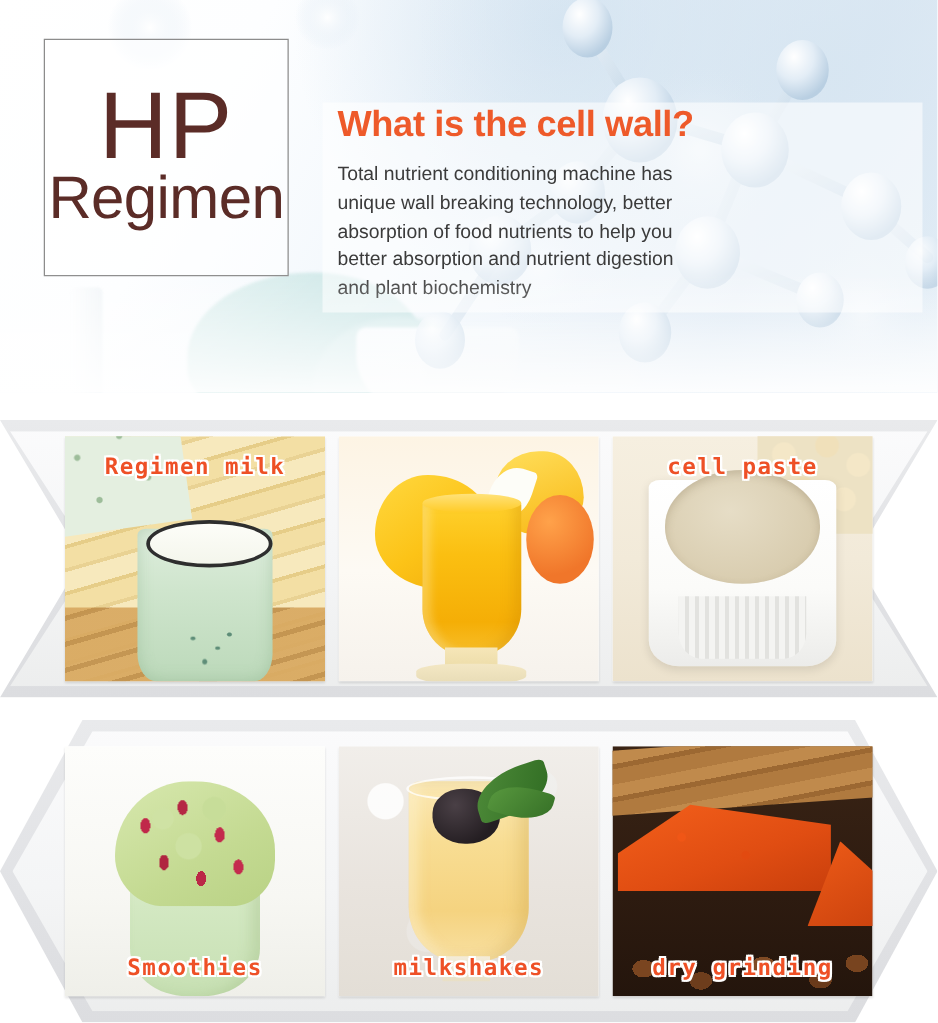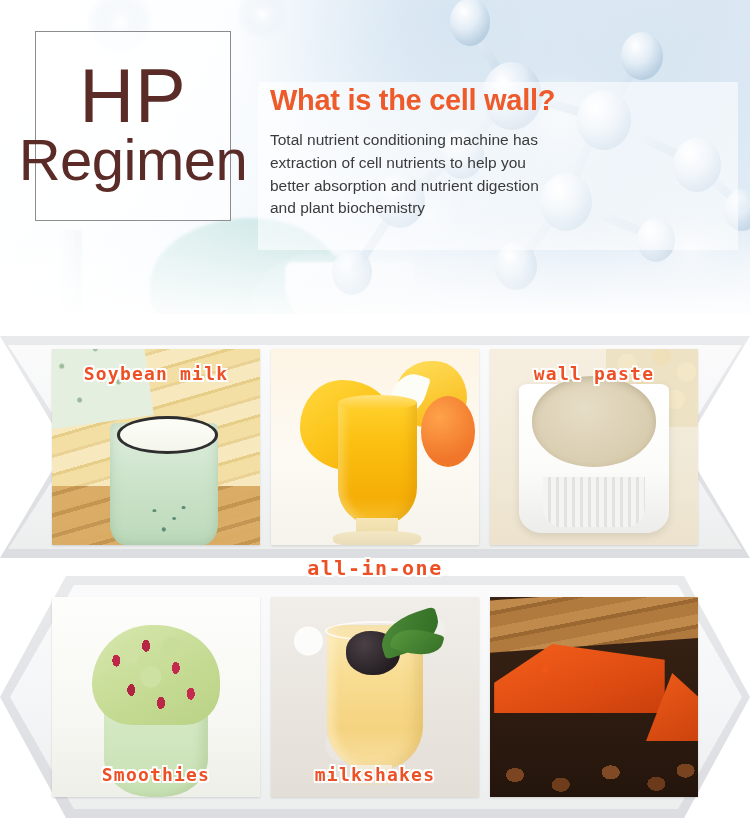--- a/index.html
+++ b/index.html
@@ -76,21 +76,21 @@
     position:absolute; left:35px; top:31px; width:196px; height:190px;
     border:1px solid #8c8c8c; background:rgba(255,255,255,0.55);
     z-index:5; display:flex; flex-direction:column;
     align-items:center; justify-content:center;
   }
   .logo-hp{
     font-size:76px; line-height:.86; font-weight:400; color:#5b2c27;
     letter-spacing:1px;
   }
   .logo-regimen{
-    font-size:58px; line-height:1.02; font-weight:400; color:#5b2c27;
+    font-size:48px; line-height:1.02; font-weight:400; color:#5b2c27;
     letter-spacing:-0.5px; margin-top:2px;
   }
 
   
   .copy{ position:absolute; left:270px; top:84px; width:430px; z-index:5; }
   .headline{
     font-size:29px; font-weight:700; color:#ee5a2a; letter-spacing:-.3px;
     line-height:1.15; margin-bottom:12px;
   }
   .paragraph{
@@ -462,21 +462,22 @@
 
   <div class="logo-box">
     <div class="logo-hp">HP</div>
     <div class="logo-regimen">Regimen</div>
   </div>
 
   <div class="copy">
     <h1 class="headline">What is the cell wall?</h1>
     <p class="paragraph">
       <span>Total nutrient conditioning machine has</span>
-      <span>extraction of cell nutrients to help you</span>
+      <span>unique wall breaking technology, better</span>
+      <span>absorption of food nutrients to help you</span>
       <span>better absorption and nutrient digestion</span>
       <span>and plant biochemistry</span>
     </p>
   </div>
 
   <div class="banner-fade-bottom"></div>
 </section>
 
 <section class="gallery">
 
@@ -487,21 +488,21 @@
     <div class="panels">
 
       <figure class="panel">
         <div class="ph ph-soy">
           <div class="doily"></div>
           <div class="wood-dark"></div>
           <div class="cup">
             <div class="cup-deco"></div>
           </div>
         </div>
-        <figcaption class="panel-label label-top">Soybean milk</figcaption>
+        <figcaption class="panel-label label-top">Regimen milk</figcaption>
       </figure>
 
       <figure class="panel">
         <div class="ph ph-juice">
           <div class="mango"></div>
           <div class="mango2"></div>
           <div class="orange"></div>
           <div class="leaf"></div>
           <div class="glass"></div>
           <div class="stem"></div>
@@ -510,27 +511,26 @@
       </figure>
 
       <figure class="panel">
         <div class="ph ph-rice">
           <div class="beans"></div>
           <div class="ramekin">
             <div class="ridges"></div>
           </div>
           <div class="paste"></div>
         </div>
-        <figcaption class="panel-label label-top">wall paste</figcaption>
+        <figcaption class="panel-label label-top">cell paste</figcaption>
       </figure>
 
     </div>
   </div>
 
-  <div class="allinone">all-in-one</div>
 
   <div class="band band-bottom">
     <div class="frame">
       <div class="frame-inner"></div>
     </div>
     <div class="panels">
 
       <figure class="panel">
         <div class="ph ph-smooth">
           <div class="cupg"></div>
@@ -552,18 +552,19 @@
       </figure>
 
       <figure class="panel">
         <div class="ph ph-dry">
           <div class="board"></div>
           <div class="chili"></div>
           <div class="paprika"></div>
           <div class="cumin"></div>
           <div class="nuts"></div>
         </div>
+        <figcaption class="panel-label label-bottom">dry grinding</figcaption>
       </figure>
 
     </div>
   </div>
 
 </section>
 
 </body></html>

